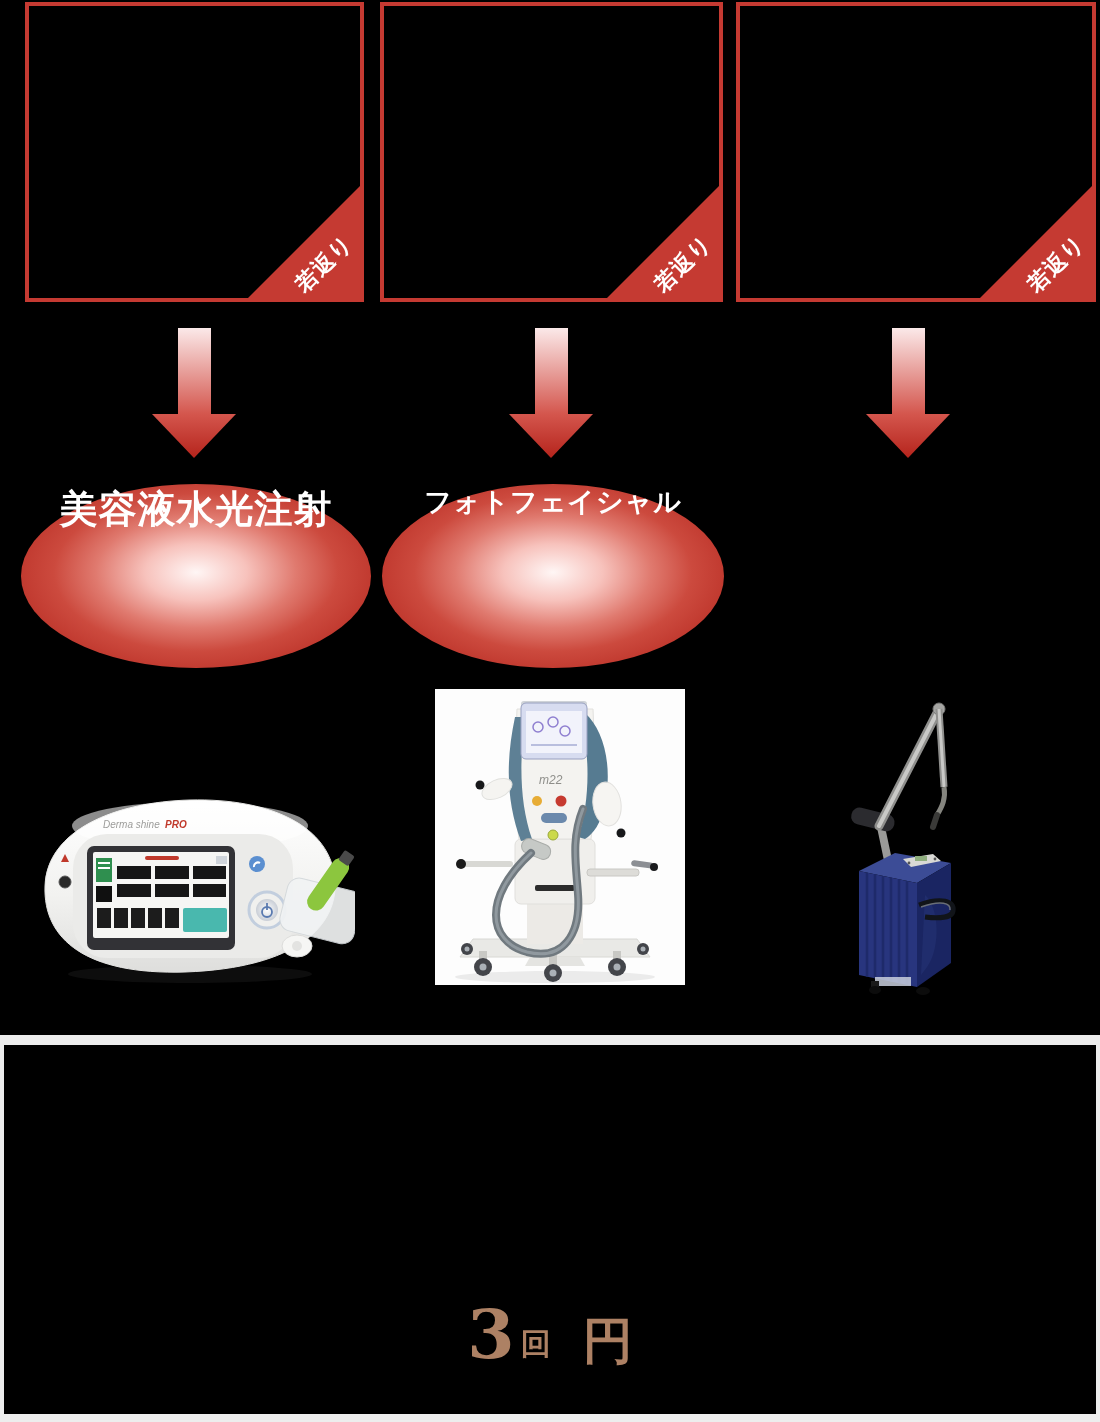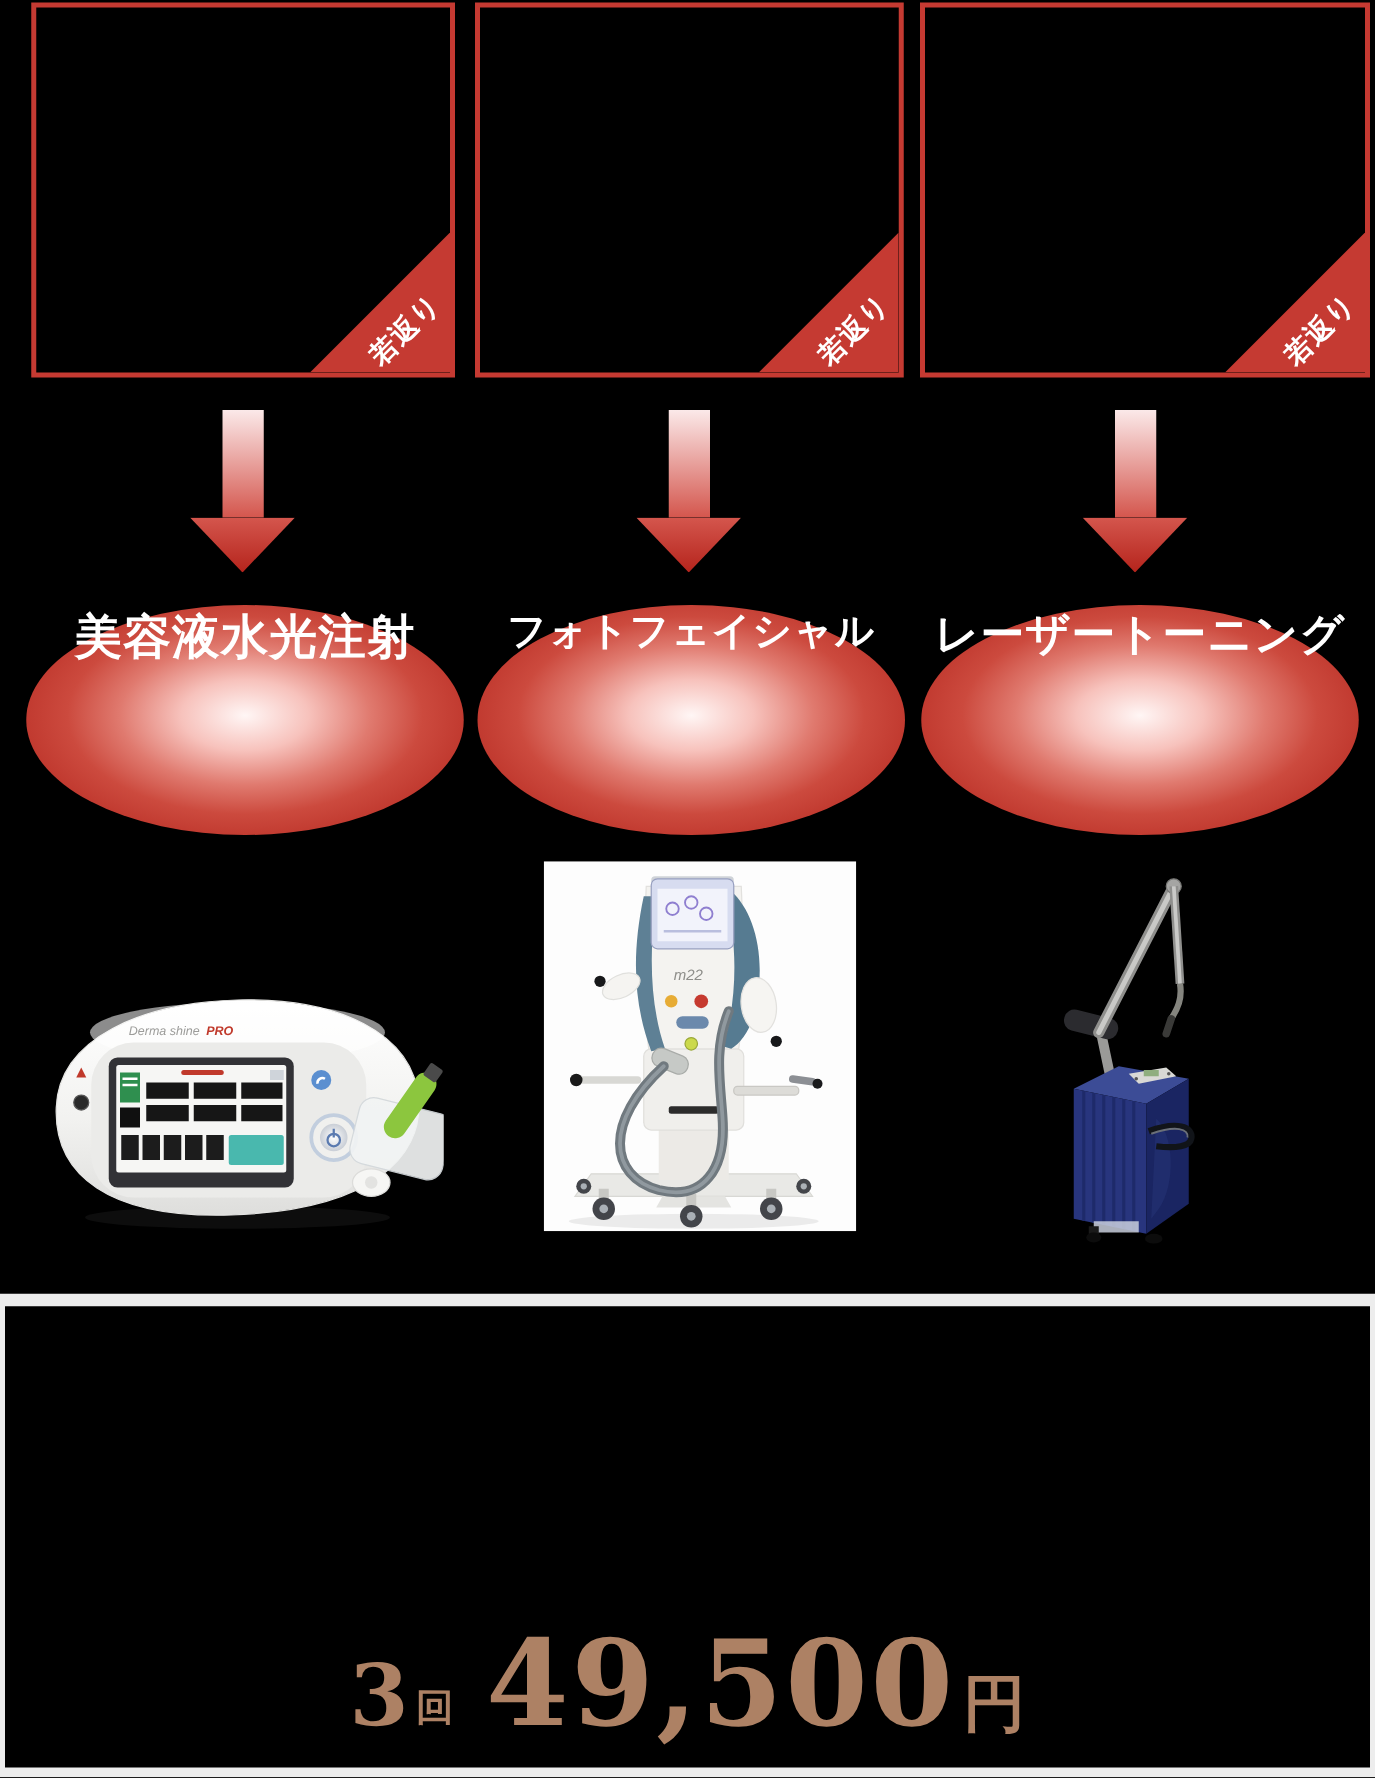--- a/index.html
+++ b/index.html
@@ -82,24 +82,21 @@
   </div>
   <div class="arrow" style="left:866px;">
     <div class="shaft"></div>
       <div class="head"></div>
   </div>
 
   <div class="bubble" style="left:21px;width:350px;">
     <span style="font-size:38px;">美容液水光注射</span>
   </div>
   <div class="bubble" style="left:382px;width:342px;">
-    <span style="font-size:31px;">フォトフェイシャル</span>
-  </div>
-  <div class="bubble" style="left:737px;width:350px;">
-    <span style="font-size:35px;">レーザートーニング</span>
+    <span style="font-size:27px;">フォトフェイシャル</span>
   </div>
 
   <svg class="device" style="left:25px;top:768px;" width="330" height="240" viewBox="0 0 330 240">
     <defs>
       <linearGradient id="g1" x1="0" y1="0" x2="0" y2="1">
         <stop offset="0" stop-color="#ffffff"></stop>
           <stop offset="0.55" stop-color="#f2f2f0"></stop>
         <stop offset="1" stop-color="#dededc"></stop>
       </linearGradient>
       <radialGradient id="g2">
@@ -264,17 +261,16 @@
       <ellipse cx="78" cy="296" rx="7" ry="4" fill="#0c0c0c"></ellipse>
     </g>
   </svg>
 
   <div class="card">
     <div class="card-inner"></div>
   </div>
   <div class="price-row">
     <span class="price-count">3</span>
     <span class="price-count-unit">回</span>
-    <span class="price-amount">49,500</span>
     <span class="price-currency">円</span>
   </div>
 
 </div>
 
 </body></html>

